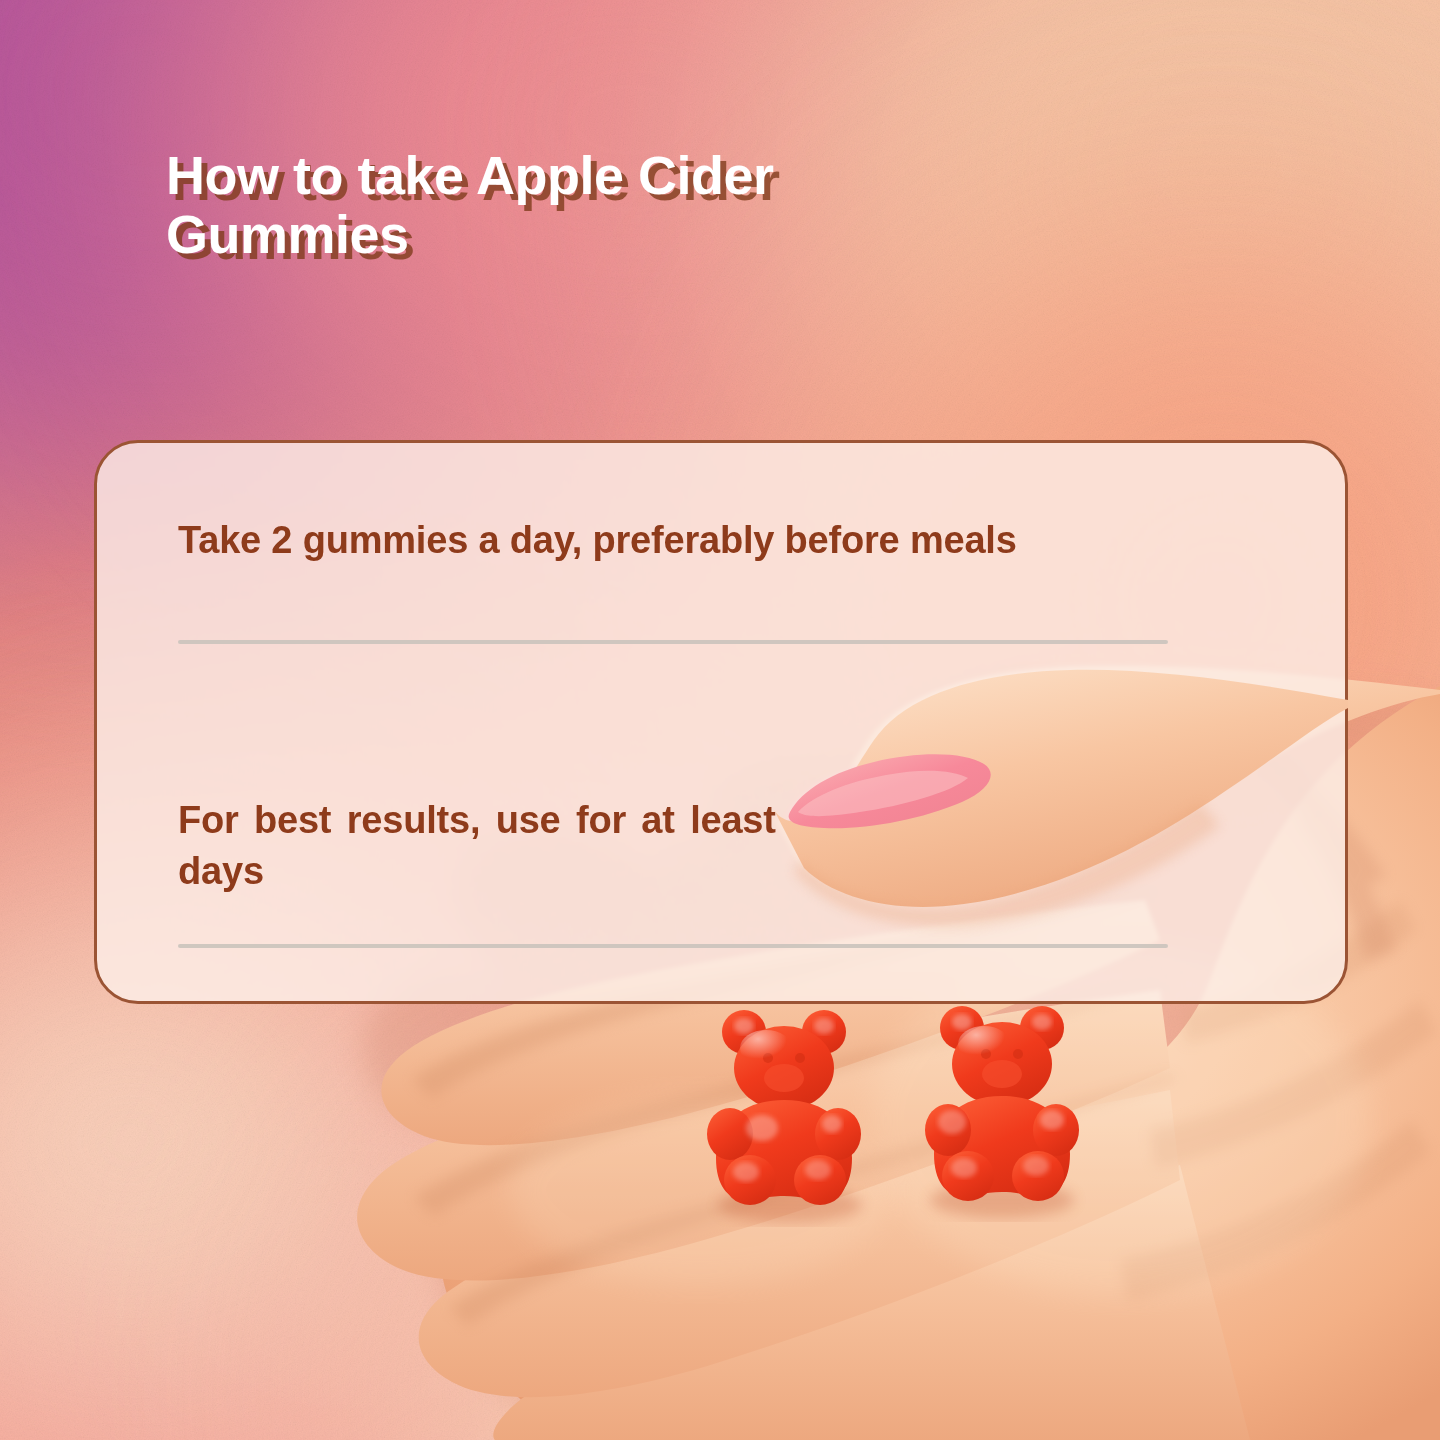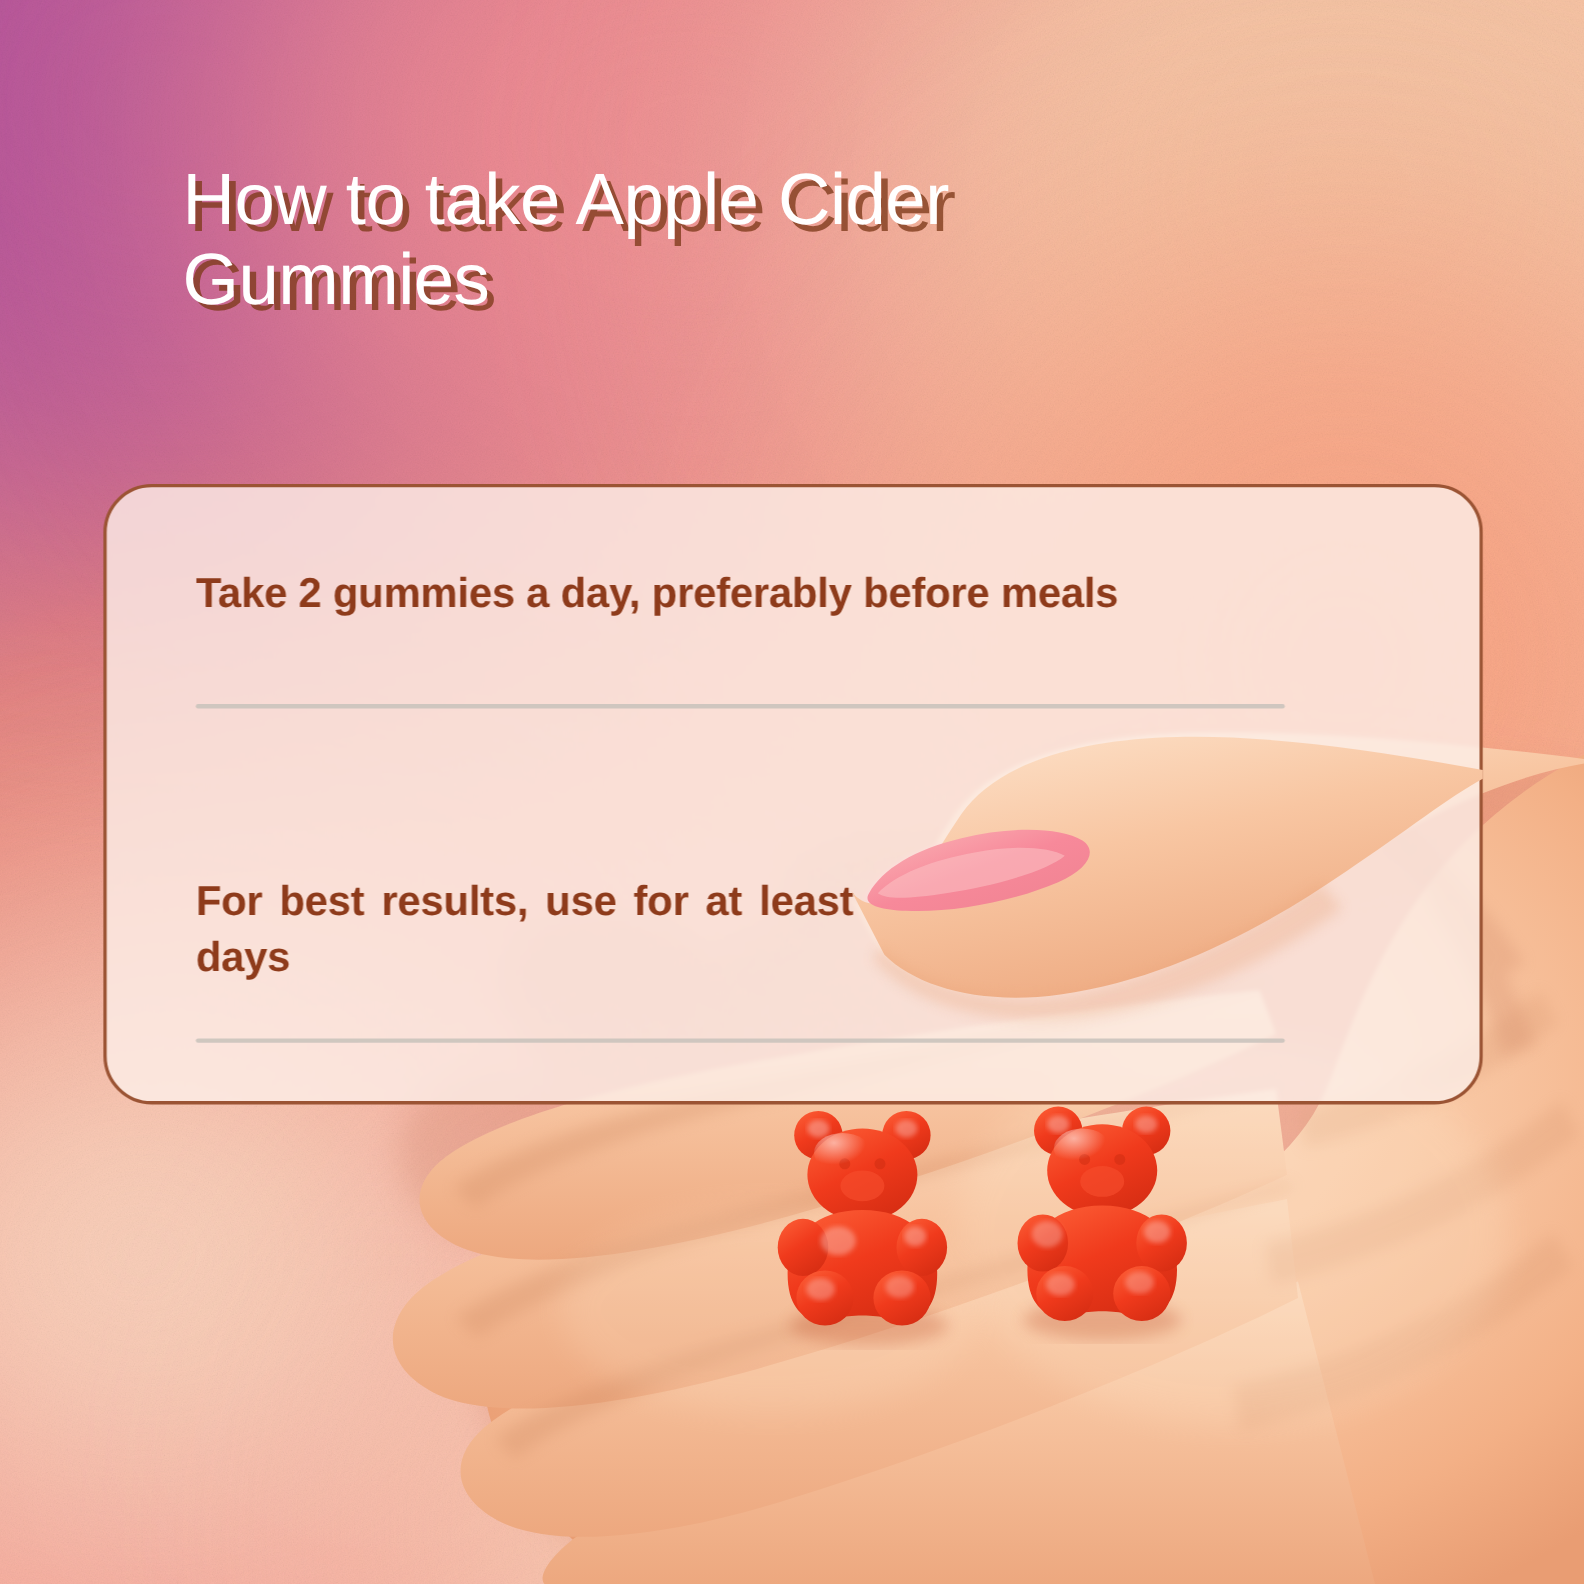--- a/index.html
+++ b/index.html
@@ -83,23 +83,23 @@
     pointer-events: none;
   }
 
   
   .title {
     position: absolute;
     left: 166px;
     top: 146px;
     width: 1120px;
     color: #ffffff;
-    font-size: 66px;
+    font-size: 54px;
     line-height: 1.09;
-    font-weight: 400;
+    font-weight: 700;
     letter-spacing: -0.5px;
     text-shadow: 6px 6px 0 rgba(125, 58, 26, 0.78);
     white-space: pre-line;
   }
 
   
   .card {
     position: absolute;
     left: 94px;
     top: 440px;

